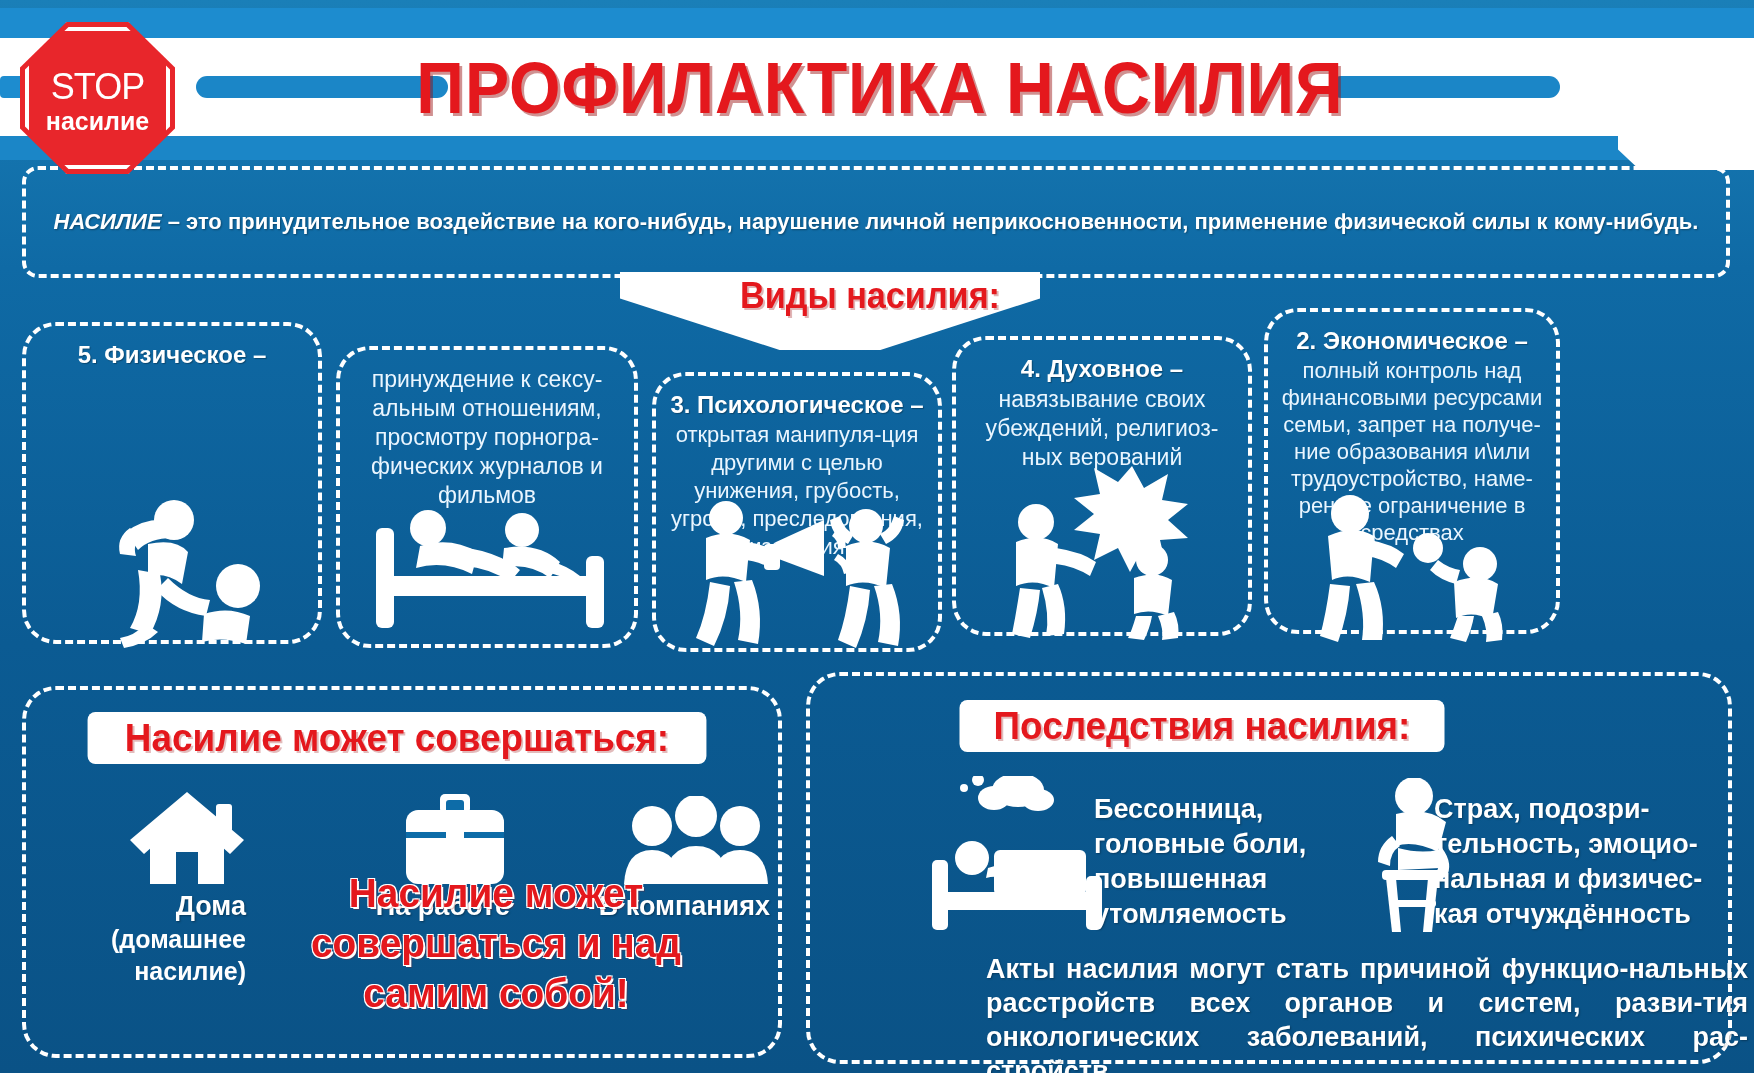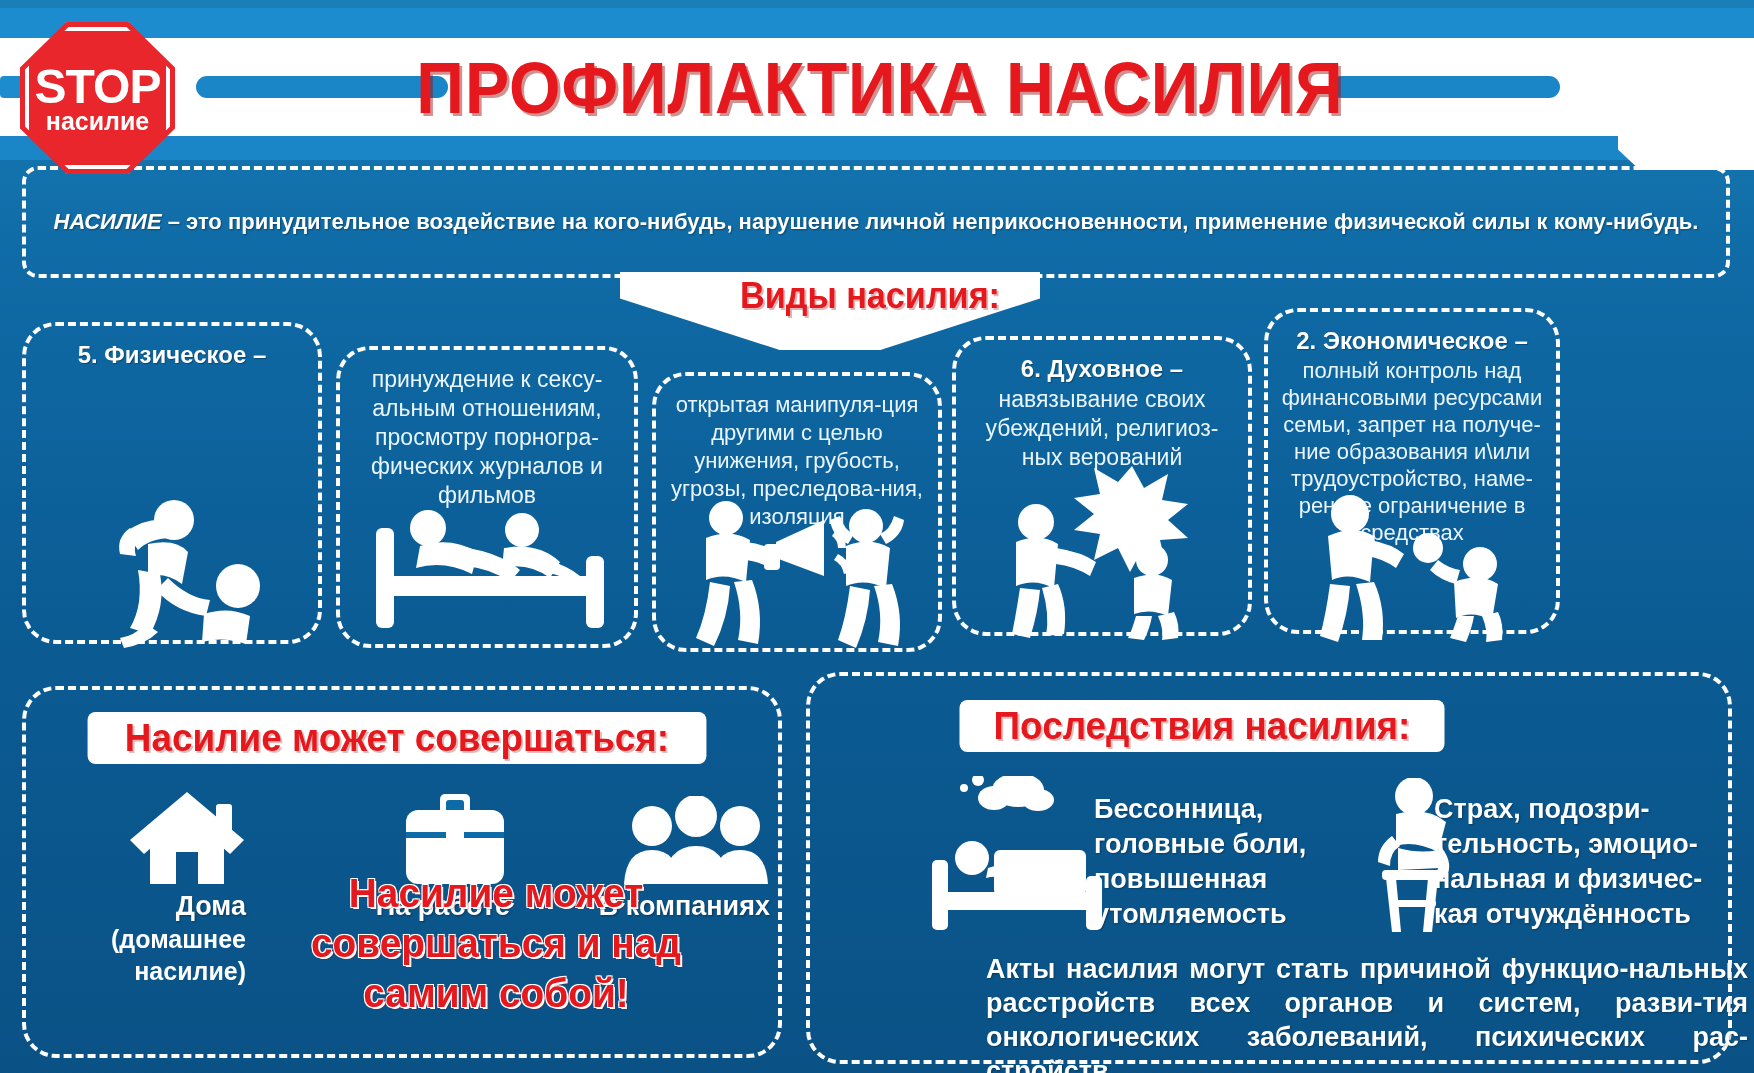--- a/index.html
+++ b/index.html
@@ -38,21 +38,21 @@
     clip-path:polygon(30% 0,70% 0,100% 30%,100% 70%,70% 100%,30% 100%,0 70%,0 30%);
     border:0;display:flex;flex-direction:column;align-items:center;justify-content:center;
     box-shadow:0 0 0 5px #ffffff;
   }
   .stop-sign::before{
     content:"";position:absolute;inset:5px;
     clip-path:polygon(30% 0,70% 0,100% 30%,100% 70%,70% 100%,30% 100%,0 70%,0 30%);
     border:4px solid #ffffff;box-sizing:border-box;
   }
   .stop-word{
-    font-weight:bold;font-size:48px;color:#fff;letter-spacing:-1px;line-height:42px;
+    font-weight:normal;font-size:36px;color:#fff;letter-spacing:-1px;line-height:42px;
     position:relative;z-index:2;margin-top:4px;
   }
   .stop-sub{
     font-weight:bold;font-size:25px;color:#fff;line-height:26px;position:relative;z-index:2;
   }
   
   .main-title{
     position:absolute;left:415px;top:46px;width:930px;height:84px;z-index:5;
     display:flex;align-items:center;justify-content:center;
     color:#e4181d;font-weight:bold;font-size:72px;line-height:72px;
@@ -171,24 +171,25 @@
   <div class="arrow-white"></div>
   <div class="kinds-label">Виды насилия:</div>
 
   <div class="card" id="card1">
     <span class="c-head">5. Физическое –</span>
   </div>
   <div class="card" id="card2">
     <span class="c-body">принуждение к сексу-альным отношениям, просмотру порногра-фических журналов и фильмов</span>
   </div>
   <div class="card" id="card3">
+    <span class="c-head">3. Психологическое –</span>
     <span class="c-body">открытая манипуля-ция другими с целью унижения, грубость, угрозы, преследова-ния, изоляция</span>
   </div>
   <div class="card" id="card4">
-    <span class="c-head">6. Духовное –</span>
+    <span class="c-head">4. Духовное –</span>
     <span class="c-body">навязывание своих убеждений, религиоз-ных верований</span>
   </div>
   <div class="card" id="card5">
     <span class="c-head">2. Экономическое –</span>
     <span class="c-body">полный контроль над финансовыми ресурсами семьи, запрет на получе-ние образования и\или трудоустройство, наме-ренное ограничение в средствах</span>
   </div>
 
   <svg class="picto" style="left:86px;top:498px;" width="200" height="150" viewBox="0 0 200 150">
     <g class="pwhite">
       <circle cx="88" cy="22" r="20"></circle>

